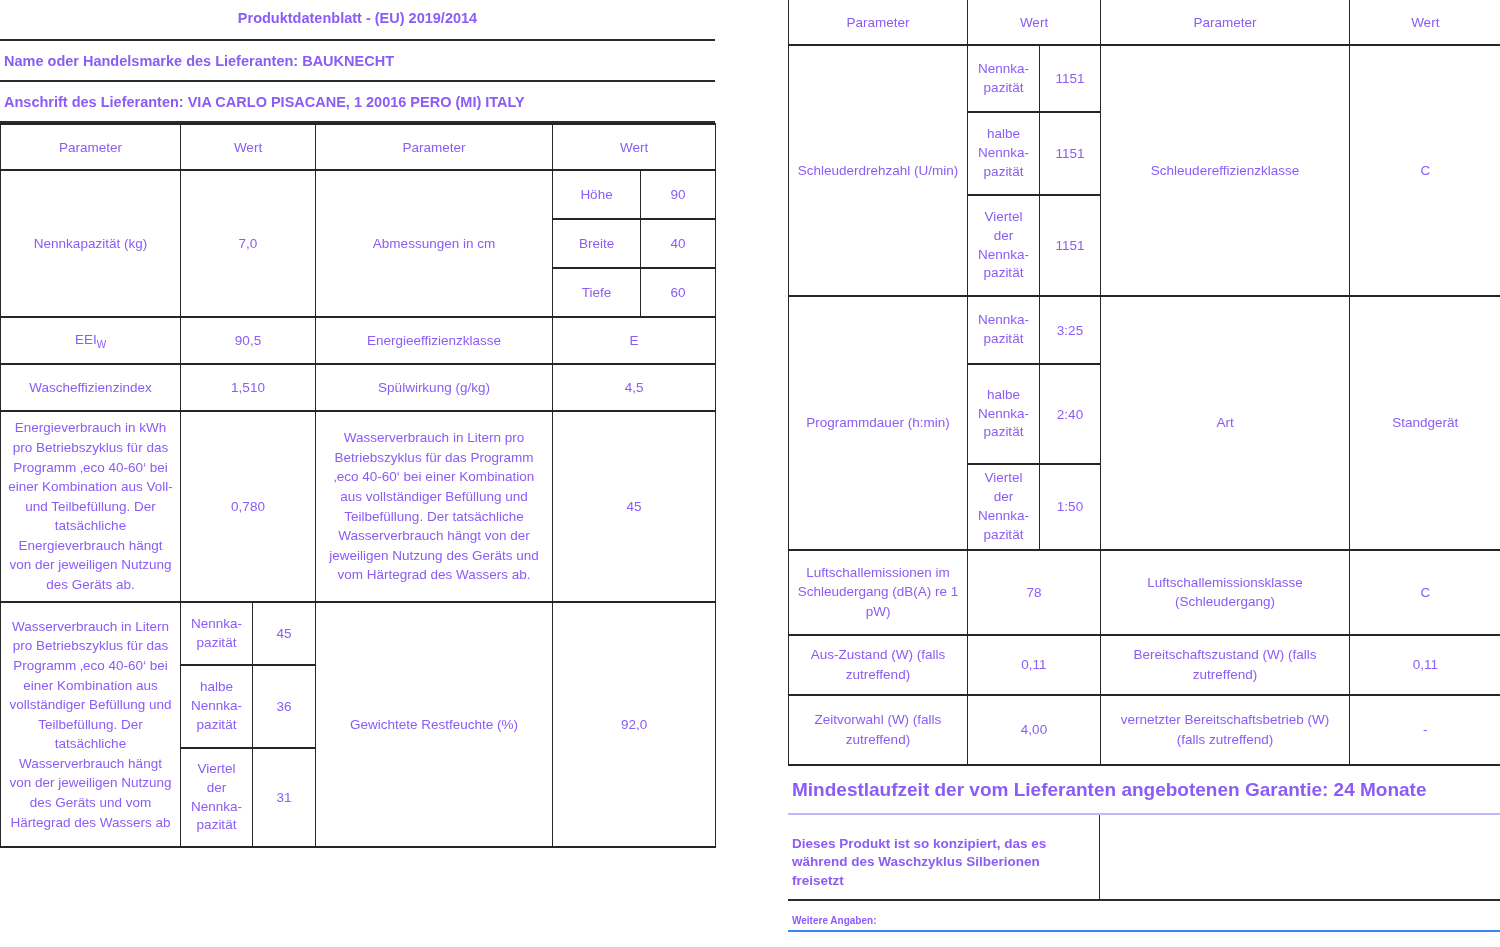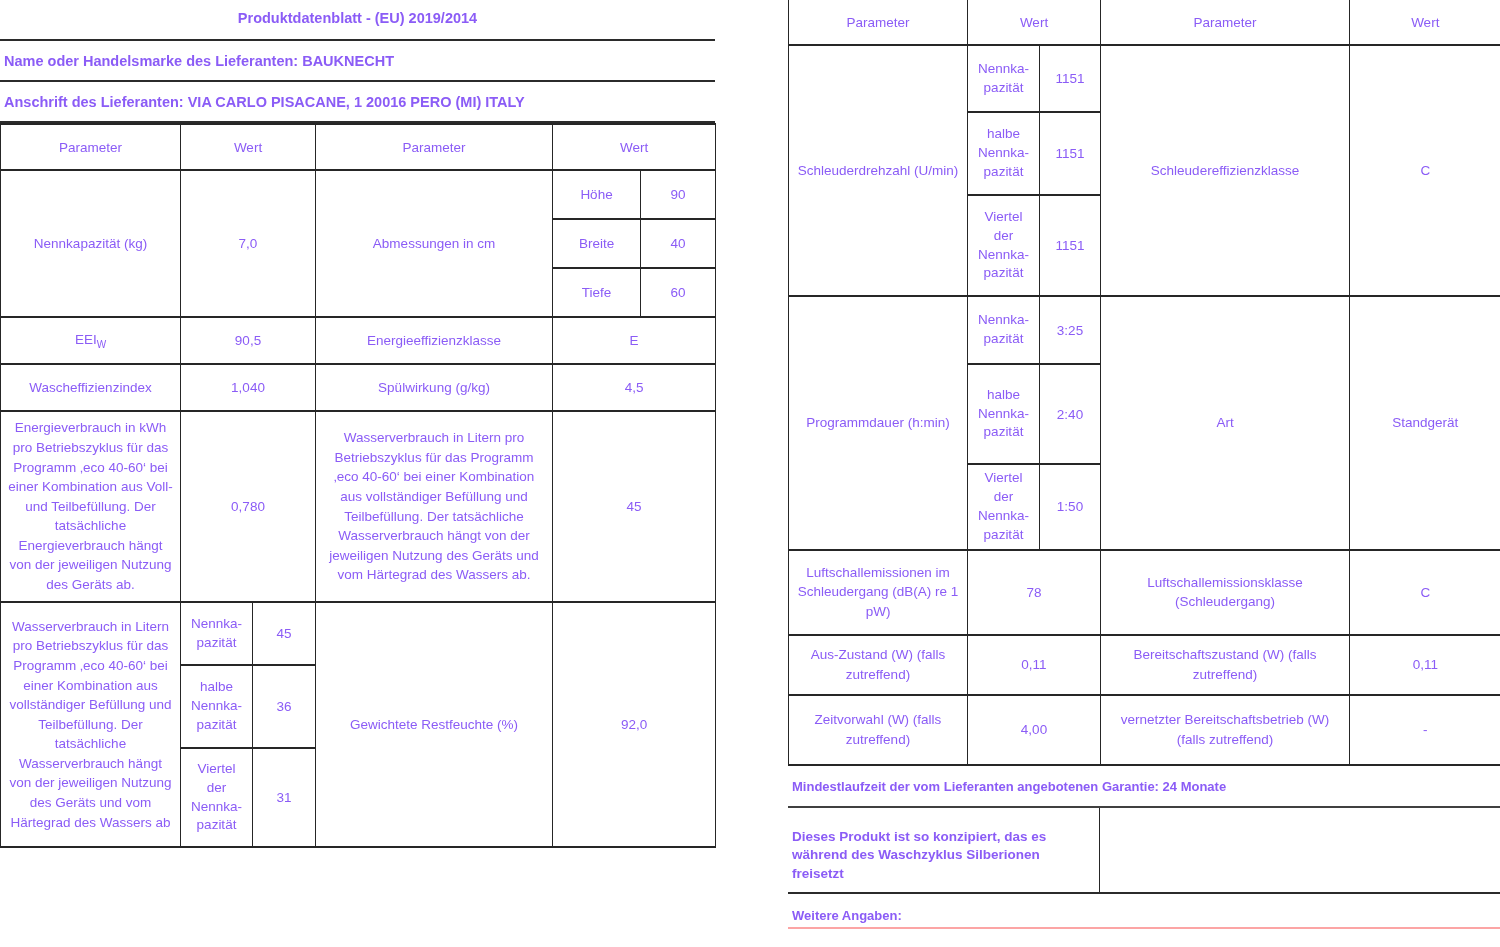--- a/index.html
+++ b/index.html
@@ -25,29 +25,29 @@
   td.hdr   { text-align:center; font-size:14px; }
   td.param { text-align:center; }
   td.small { font-size:13px; line-height:1.45; }
   td.val   { text-align:center; }
   td.sub   { text-align:center; font-size:13px; }
   .pre     { white-space:pre-line; line-height:1.4; }
   table.rt tr:first-child td { border-top:none; }
   table.rt td.last { border-right:none; }
   sub { font-size:10px; }
 
-  .warranty { font-weight:bold; font-size:13px; padding:13px 4px 12px 4px; border-bottom:2px solid #404040; }
+  .warranty { font-weight:bold; font-size:19px; padding:13px 4px 12px 4px; border-bottom:2px solid #c4b5fd; }
   .silver-row { display:flex; border-bottom:2px solid #2b2b2b; min-height:56px; }
   .silver-label {
     width:312px; box-sizing:border-box; border-right:1px solid #262626;
     font-weight:bold; font-size:13.5px; line-height:1.4; padding:20px 10px 8px 4px;
     display:flex; align-items:center;
   }
   .silver-value { flex:1; font-weight:bold; font-size:14px; padding:14px 0 0 14px; }
-  .more-info { font-weight:bold; font-size:13px; padding:14px 4px 4px 4px; border-bottom:2px solid #fca5a5; }
+  .more-info { font-weight:bold; font-size:10px; padding:14px 4px 4px 4px; border-bottom:2px solid #3b82f6; }
   .weblink { font-size:13px; line-height:1.55; padding:13px 4px 0 4px; white-space:pre-line; }
 </style>
 </head>
 <body>
 
 <div class="page">
 
   <div class="col col-left">
     <div class="doc-title rule-section">Produktdatenblatt - (EU) 2019/2014</div>
     <div class="head-line rule-section">Name oder Handelsmarke des Lieferanten: BAUKNECHT</div>
@@ -85,21 +85,21 @@
         <td class="val">60</td>
       </tr>
       <tr style="height:47px">
         <td class="param"><span>EEI</span><sub>W</sub></td>
         <td class="val" colspan="2">90,5</td>
         <td class="param">Energieeffizienzklasse</td>
         <td class="val" colspan="2">E</td>
       </tr>
       <tr style="height:47px">
         <td class="param">Wascheffizienzindex</td>
-        <td class="val" colspan="2">1,040</td>
+        <td class="val" colspan="2">1,510</td>
         <td class="param">Spülwirkung (g/kg)</td>
         <td class="val" colspan="2">4,5</td>
       </tr>
       <tr style="height:191px">
         <td class="param small">Energieverbrauch in kWh pro Betriebszyklus für das Programm ‚eco 40-60‘ bei einer Kombination aus Voll- und Teilbefüllung. Der tatsächliche Energieverbrauch hängt von der jeweiligen Nutzung des Geräts ab.</td>
         <td class="val" colspan="2">0,780</td>
         <td class="param small">Wasserverbrauch in Litern pro Betriebszyklus für das Programm ‚eco 40-60‘ bei einer Kombination aus vollständiger Befüllung und Teilbefüllung. Der tatsächliche Wasserverbrauch hängt von der jeweiligen Nutzung des Geräts und vom Härtegrad des Wassers ab.</td>
         <td class="val" colspan="2">45</td>
       </tr>
       <tr style="height:63px">

